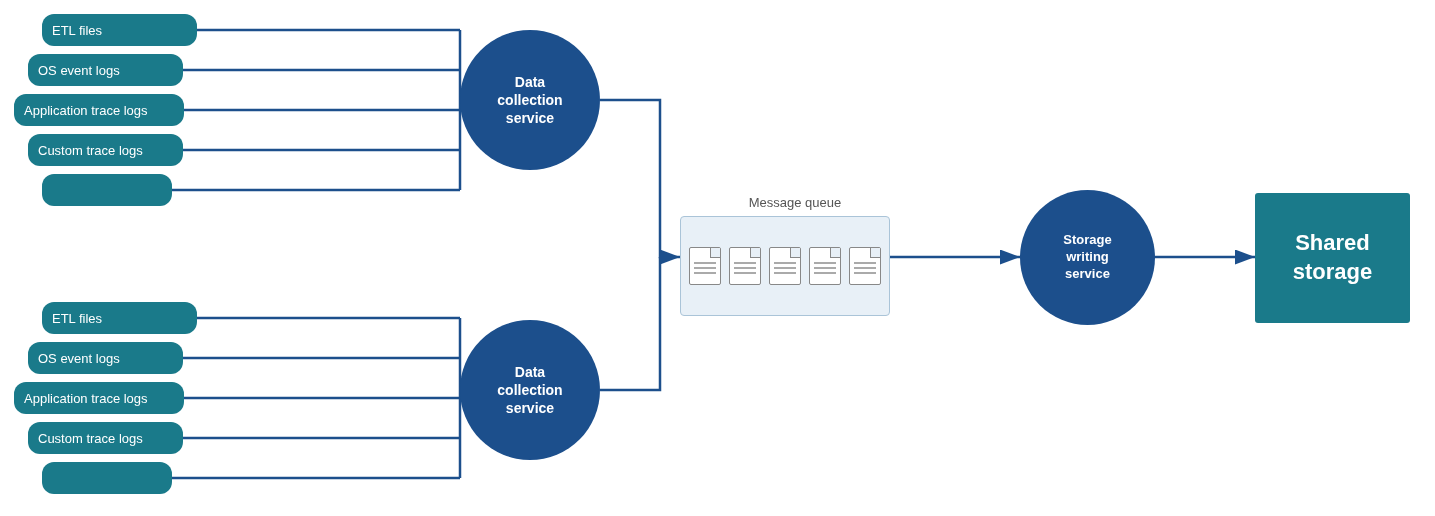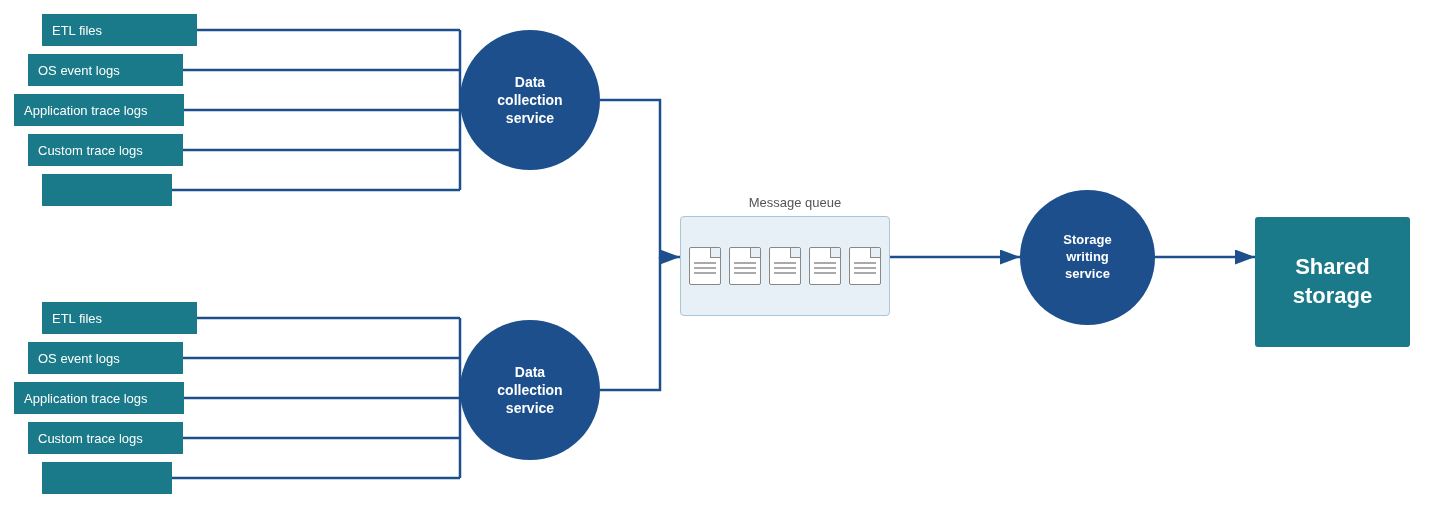--- a/index.html
+++ b/index.html
@@ -21,21 +21,21 @@
     
     .log-box {
       position: absolute;
       background: #1a7a8a;
       color: #fff;
       font-size: 13px;
       font-weight: 500;
       display: flex;
       align-items: center;
       padding: 0 10px;
-      border-radius: 0;
+      border-radius: 12px;
       white-space: nowrap;
     }
 
     
     .top-etl    { left: 42px; top: 14px;  width: 155px; height: 32px; }
     .top-os     { left: 28px; top: 54px;  width: 155px; height: 32px; }
     .top-app    { left: 14px; top: 94px;  width: 170px; height: 32px; }
     .top-custom { left: 28px; top: 134px; width: 155px; height: 32px; }
     .top-extra  { left: 42px; top: 174px; width: 130px; height: 32px; }
 
@@ -137,21 +137,20 @@
       background: #1a7a8a;
       color: #fff;
       display: flex;
       align-items: center;
       justify-content: center;
       text-align: center;
       font-size: 22px;
       font-weight: 700;
       border-radius: 3px;
       line-height: 1.3;
-      margin-top: 24px;
     }
 
     
     .arrows-svg {
       position: absolute;
       top: 0; left: 0;
       width: 1435px;
       height: 516px;
       pointer-events: none;
     }

